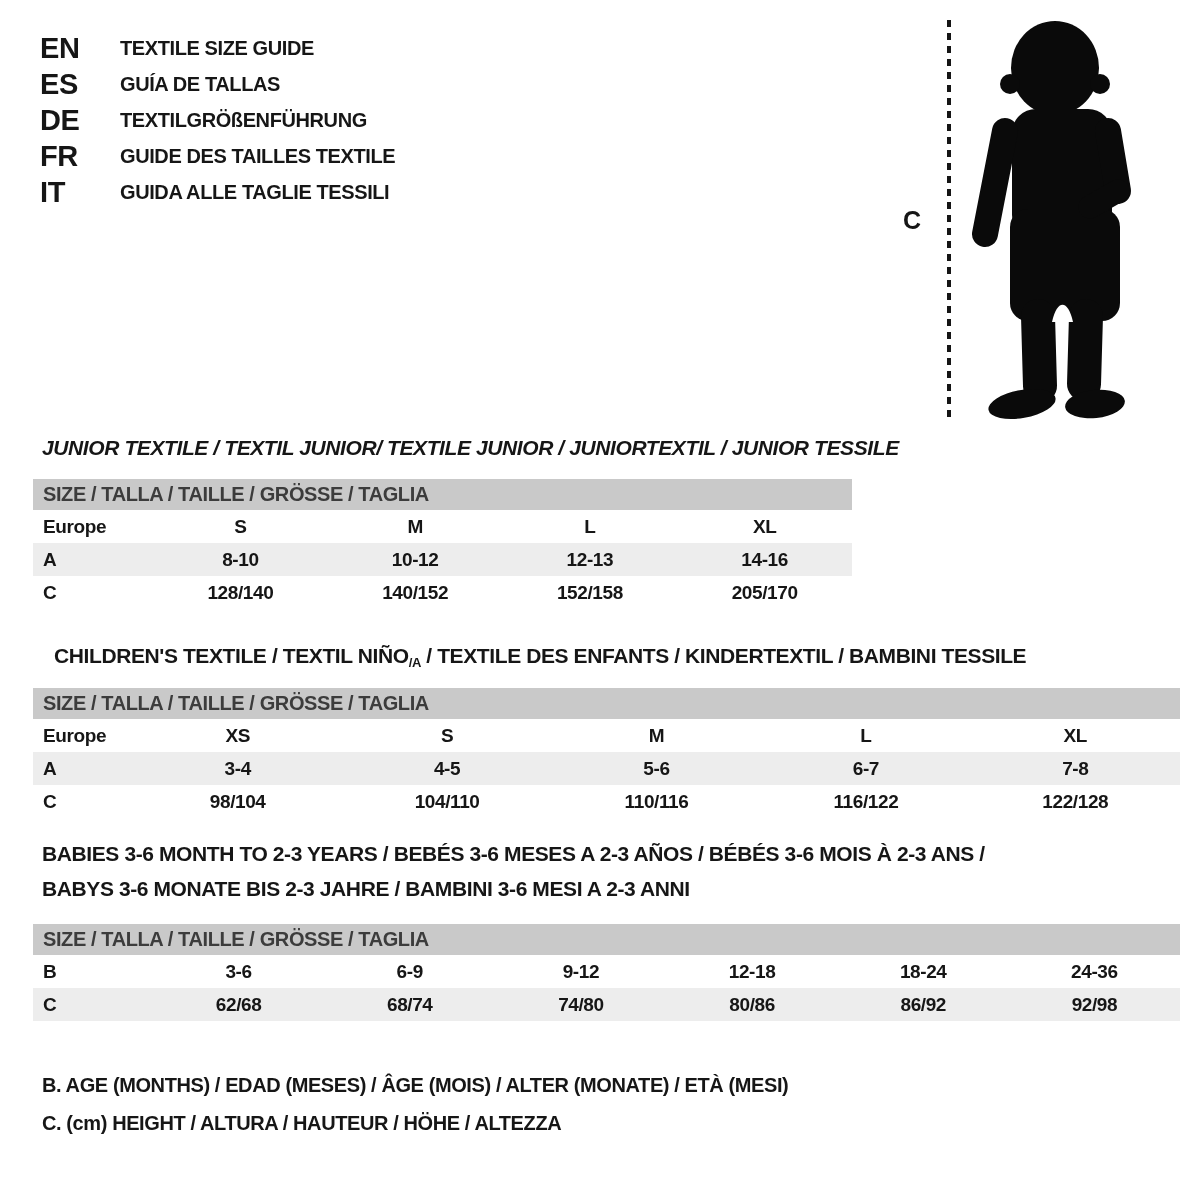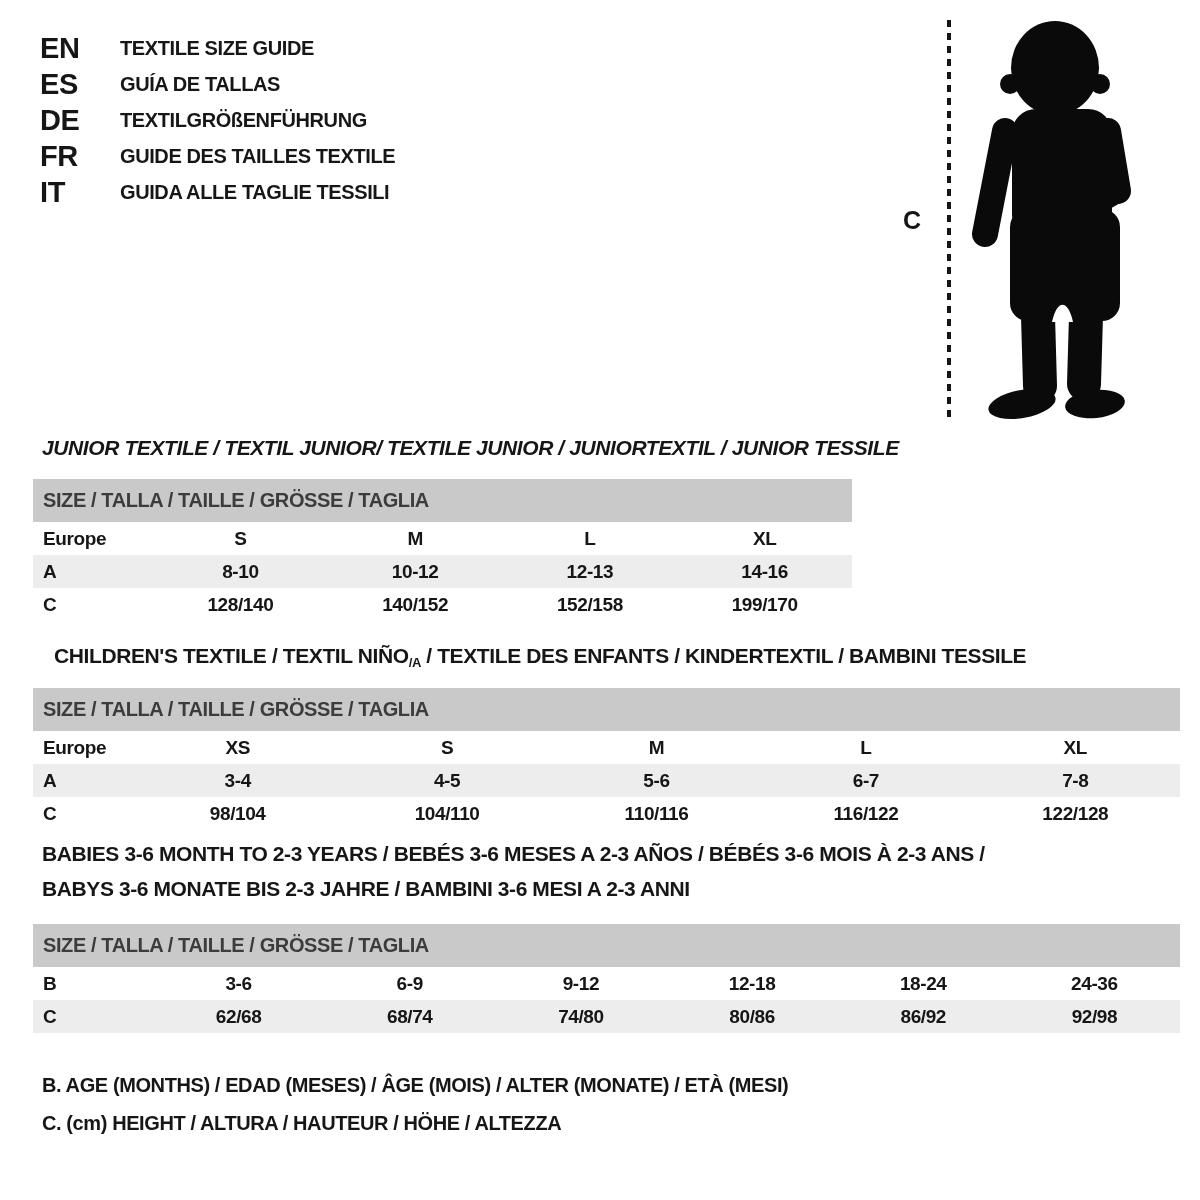--- a/index.html
+++ b/index.html
@@ -24,21 +24,21 @@
   }
   .figure-label { position:absolute; left:903px; top:206px; font-size:25px; }
 
   
   .section-title { position:absolute; left:42px; font-size:21px; white-space:nowrap; }
   .sub-a { font-size:0.62em; vertical-align:-0.28em; }
 
   
   .size-table { position:absolute; left:33px; }
   .tbl-header {
-    height:43px; background:#c9c9c9; display:flex; align-items:center;
+    height:31px; background:#c9c9c9; display:flex; align-items:center;
     padding-left:10px; font-size:20px; color:#3c3c3c;
   }
   .t-row { display:grid; height:33px; align-items:center; font-size:19px; }
   .t-row.alt { background:#ededed; }
   .t-row .label { padding-left:10px; text-align:left; }
   .t-row .cell { text-align:center; }
   .cols4 { grid-template-columns:120px repeat(4,1fr); }
   .cols5 { grid-template-columns:100px repeat(5,1fr); }
   .cols6 { grid-template-columns:120px repeat(6,1fr); }
   .junior-table  { top:479px; width:819px; }
@@ -124,21 +124,21 @@
       <span class="cell">8-10</span>
       <span class="cell">10-12</span>
       <span class="cell">12-13</span>
       <span class="cell">14-16</span>
     </div>
     <div class="t-row cols4">
       <span class="label">C</span>
       <span class="cell">128/140</span>
       <span class="cell">140/152</span>
       <span class="cell">152/158</span>
-      <span class="cell">199/170</span>
+      <span class="cell">205/170</span>
     </div>
   </div>
 
   <div class="section-title children-title">
     <span>CHILDREN'S TEXTILE / TEXTIL NIÑO</span><span class="sub-a">/A</span><span> / TEXTILE DES ENFANTS / KINDERTEXTIL / BAMBINI TESSILE</span>
   </div>
   <div class="size-table children-table">
     <div class="tbl-header">SIZE / TALLA / TAILLE / GRÖSSE / TAGLIA</div>
     <div class="t-row cols5">
       <span class="label">Europe</span>

